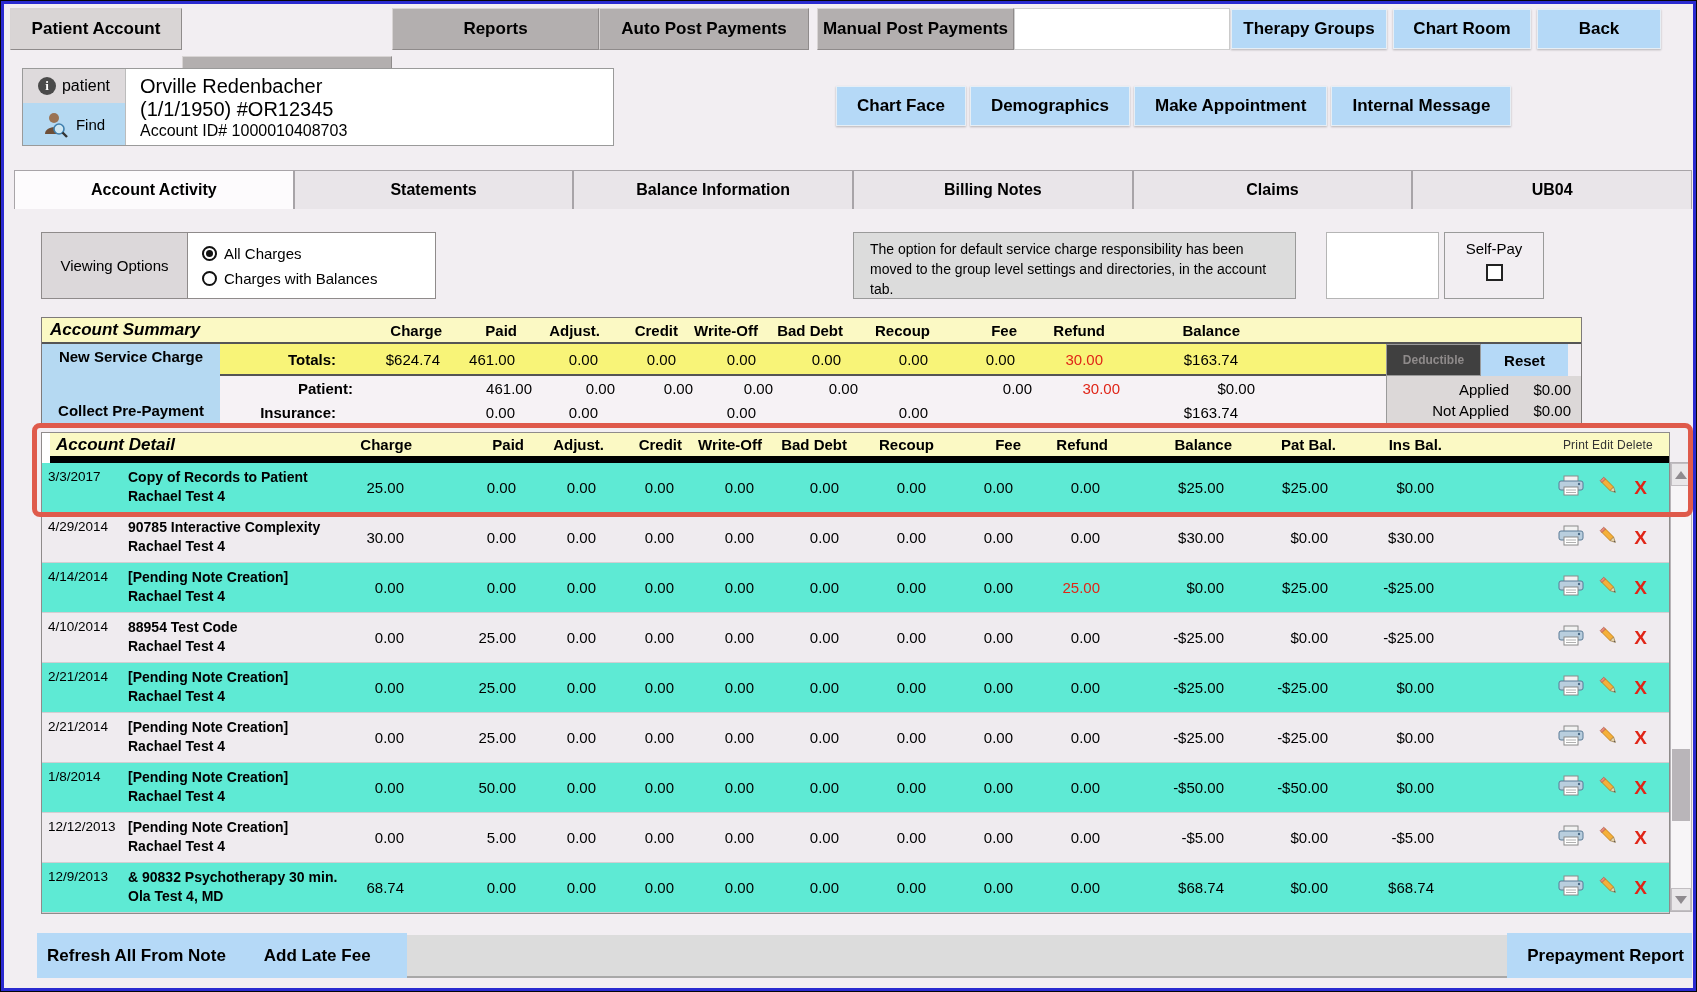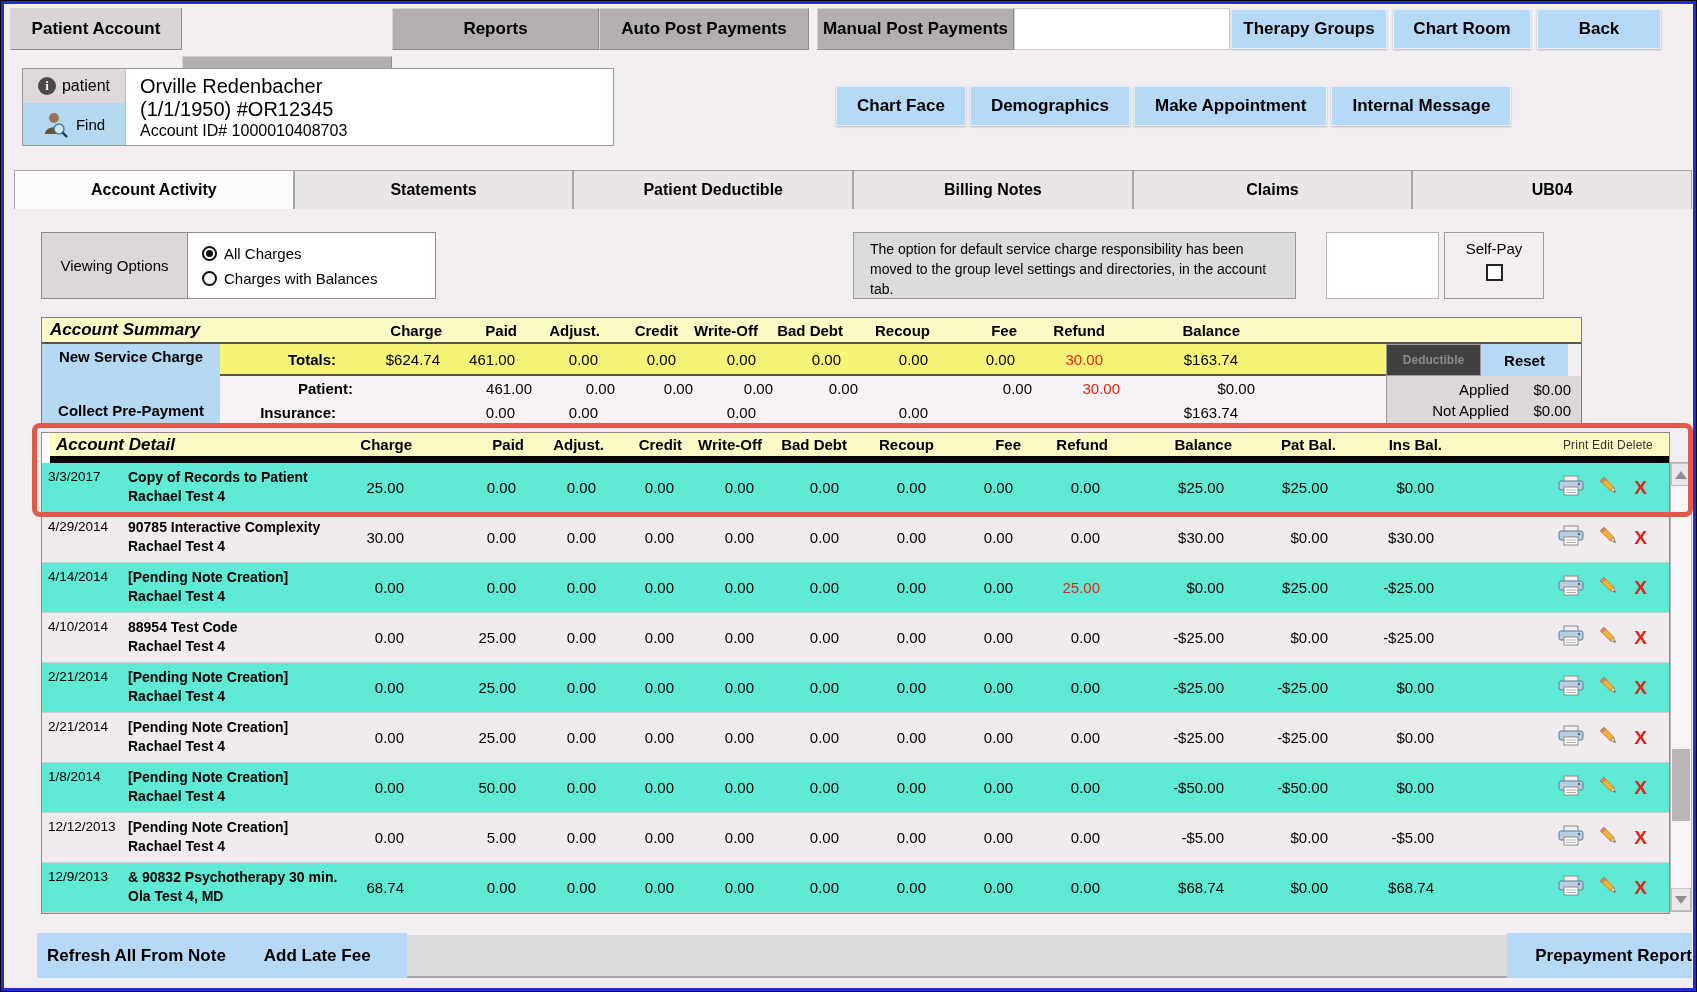--- a/index.html
+++ b/index.html
@@ -93,21 +93,21 @@
   .sb-btn { position:absolute; left:0; width:20px; height:23px; background:#e9e7e9; border:1px solid #c2bec2; display:flex; align-items:center; justify-content:center; }
   .tri-up { width:0; height:0; border-left:6px solid transparent; border-right:6px solid transparent; border-bottom:8px solid #8f8b8f; }
   .tri-dn { width:0; height:0; border-left:6px solid transparent; border-right:6px solid transparent; border-top:8px solid #8f8b8f; }
   .sb-thumb { position:absolute; left:1px; top:286px; width:18px; height:72px; background:#b9b5b9; }
   .hl-frame { position:absolute; left:28px; top:419px; width:1661px; height:94px; border:5px solid #df5a4b; border-radius:8px; pointer-events:none; z-index:6; }
 
   
   .footer-left { position:absolute; left:33px; top:929px; width:370px; height:45px; background:#b5d9f7; display:flex; align-items:center; gap:38px; padding-left:10px; }
   .footer-left .fbtn { font-size:17px; font-weight:bold; }
   .footer-mid { position:absolute; left:403px; top:931px; width:1100px; height:43px; background:#dcdcdc; border-bottom:2px solid #a8a8a8; }
-  .footer-right { position:absolute; left:1503px; top:929px; width:185px; height:45px; background:#b5d9f7; display:flex; align-items:center; justify-content:flex-end; font-size:17px; font-weight:bold; }
+  .footer-right { position:absolute; left:1503px; top:929px; width:185px; height:45px; background:#b5d9f7; display:flex; align-items:center; justify-content:flex-end; padding-right:8px; font-size:17px; font-weight:bold; }
 </style>
 </head>
 <body>
 
 <div class="canvas">
   <div class="frame">
 
     <div class="topnav" id="topnav">
         <div class="tab1 active" style="width:172px;">Patient Account</div>
         <div class="tab1" style="width:210px;margin-top:48px;">Batch Statements</div>
@@ -146,21 +146,21 @@
     <div class="actions" id="action-buttons">
         <div class="btn-blue">Chart Face</div>
         <div class="btn-blue">Demographics</div>
         <div class="btn-blue">Make Appointment</div>
         <div class="btn-blue">Internal Message</div>
       </div>
 
     <div class="sectabs" id="section-tabs">
         <div class="tab2 active">Account Activity</div>
         <div class="tab2">Statements</div>
-        <div class="tab2">Patient Deductible</div>
+        <div class="tab2">Balance Information</div>
         <div class="tab2">Billing Notes</div>
         <div class="tab2">Claims</div>
         <div class="tab2">UB04</div>
       </div>
 
     <div class="view-box">
       <div class="view-label">Viewing Options</div>
       <div class="view-opts" id="view-opts">
           <div class="radio-row">
             <div class="radio sel"></div>

